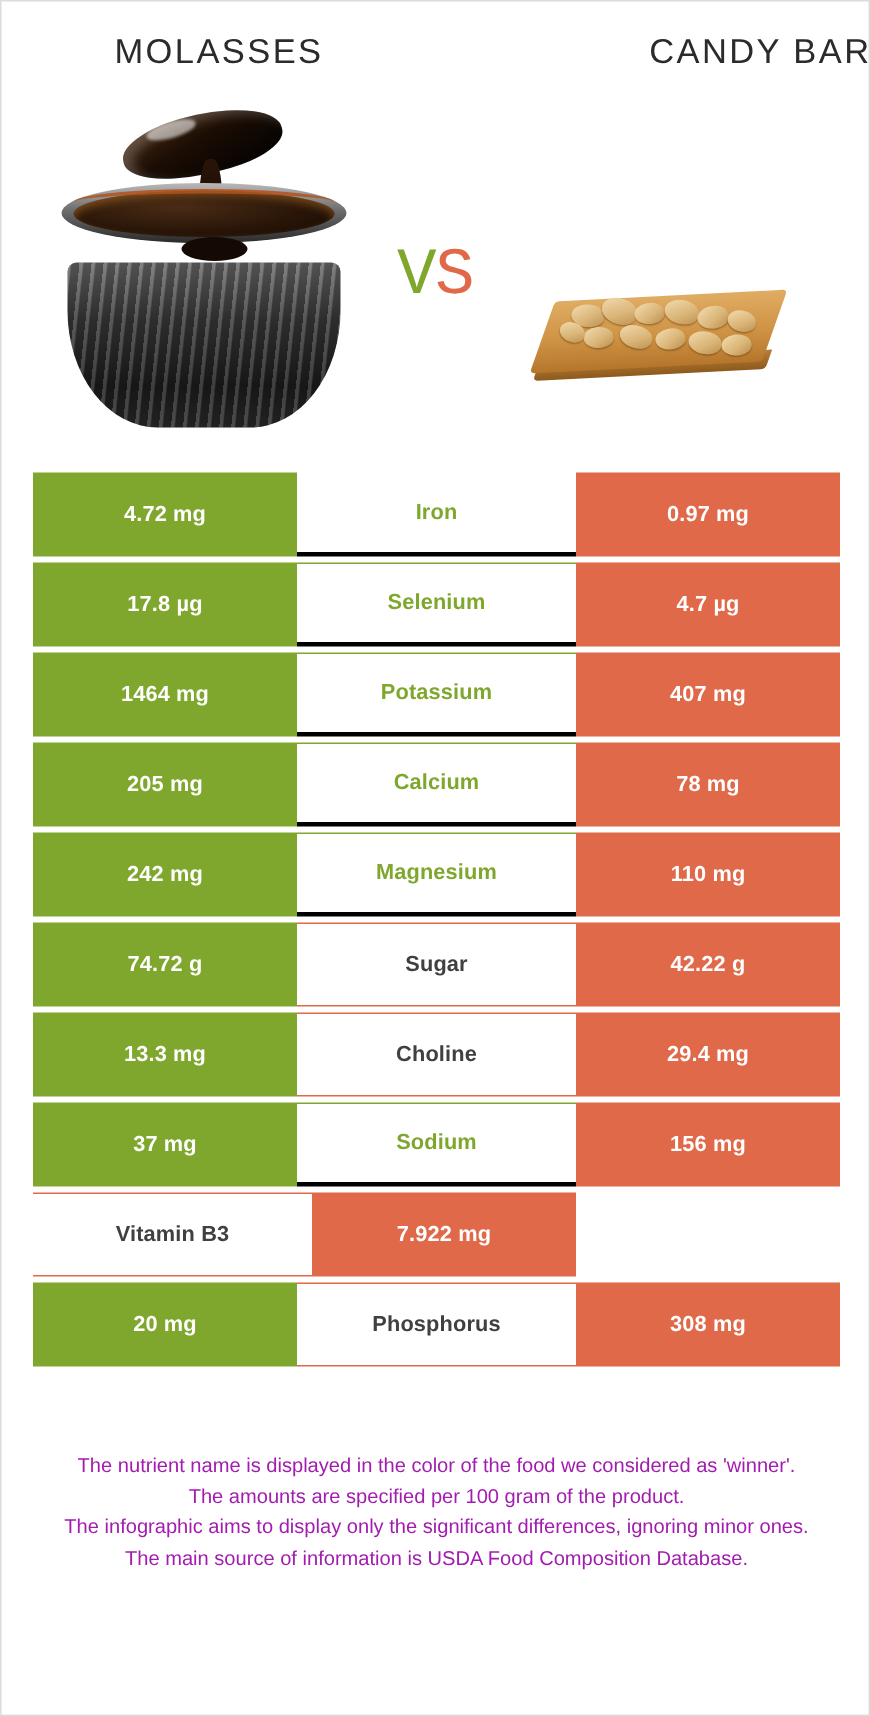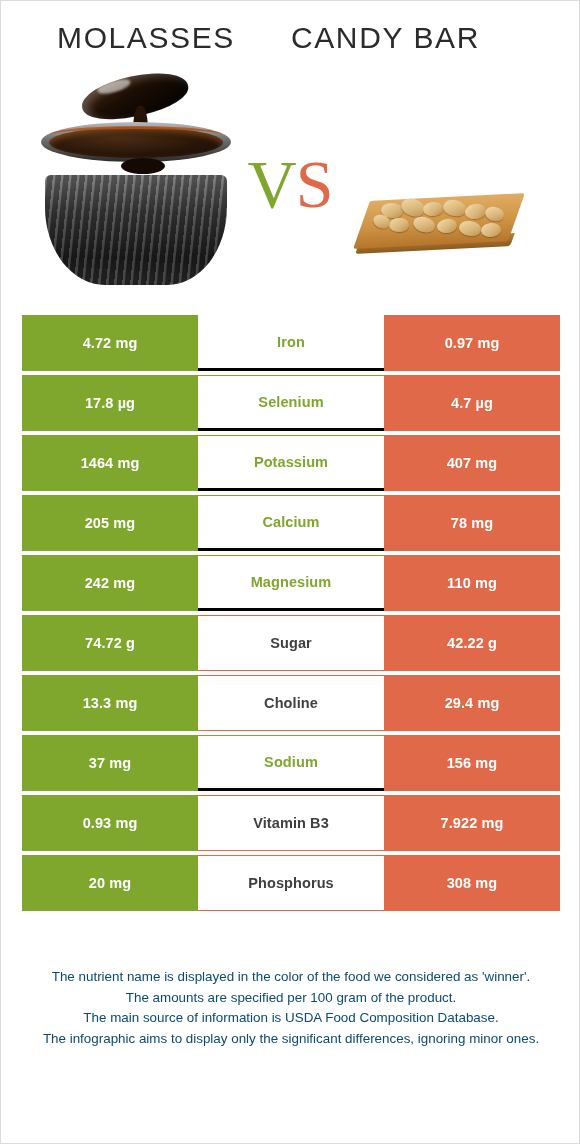--- a/index.html
+++ b/index.html
@@ -19,48 +19,48 @@
   }
 
   
   .header {
     height:70px;
     position:relative;
   }
   .food-title {
     position:absolute;
     top:20px;
-    font-size:30px;
+    font-size:23px;
     font-weight:300;
     letter-spacing:1.6px;
     text-transform:uppercase;
     color:#2b2b2b;
     white-space:nowrap;
   }
   .title-left  { left:0; width:290px; text-align:center; }
-  .title-right { left:290px; width:290px; text-align:left; }
+  .title-right { left:290px; width:290px; text-align:right; }
 
   
   .hero {
     position:relative;
     height:225px;
   }
   .hero-left  { position:absolute; left:40px;  top:3px;  width:190px; height:215px; }
   .hero-right { position:absolute; left:352px; top:100px; width:175px; height:105px; }
 
   .vs {
     position:absolute;
     left:50%; top:50%;
     transform:translate(-50%,-50%);
-    font-size:68px;
+    font-size:44px;
     font-weight:400;
     letter-spacing:-1px;
     line-height:1;
     white-space:nowrap;
-    font-family:Liberation Serif, serif;
+    font-family:Liberation Mono, monospace;
   }
   .vs .v { color:#7FA72D; }
   .vs .s { color:#E0694A; }
 
   
   .molasses { position:absolute; inset:0; }
   .bowl {
     position:absolute;
     left:4px; bottom:4px;
     width:182px; height:110px;
@@ -196,21 +196,21 @@
   .row:first-child .cell-mid { border-top:none; }
 
   
   .footer {
     position:absolute;
     left:30px; top:966px;
     width:520px;
     text-align:center;
     font-size:13.4px;
     line-height:20.5px;
-    color:#0c4a6e;
+    color:#a21caf;
     font-weight:400;
   }
   .footer p { margin:0; }
 </style>
 </head>
 <body>
 
 <div class="page">
 
   <div class="header">
@@ -301,33 +301,32 @@
       <div class="cell cell-right">29.4 mg</div>
     </div>
 
     <div class="row win-green">
       <div class="cell cell-left">37 mg</div>
       <div class="cell cell-mid">Sodium</div>
       <div class="cell cell-right">156 mg</div>
     </div>
 
     <div class="row win-orange">
-      <div class="cell cell-left">0.93 mg</div>
       <div class="cell cell-mid">Vitamin B3</div>
       <div class="cell cell-right">7.922 mg</div>
     </div>
 
     <div class="row win-orange">
       <div class="cell cell-left">20 mg</div>
       <div class="cell cell-mid">Phosphorus</div>
       <div class="cell cell-right">308 mg</div>
     </div>
 
   </div>
 
   <div class="footer">
     <p>The nutrient name is displayed in the color of the food we considered as 'winner'.</p>
     <p>The amounts are specified per 100 gram of the product.</p>
+    <p>The infographic aims to display only the significant differences, ignoring minor ones.</p>
     <p>The main source of information is USDA Food Composition Database.</p>
-    <p>The infographic aims to display only the significant differences, ignoring minor ones.</p>
   </div>
 
 </div>
 
 </body></html>

